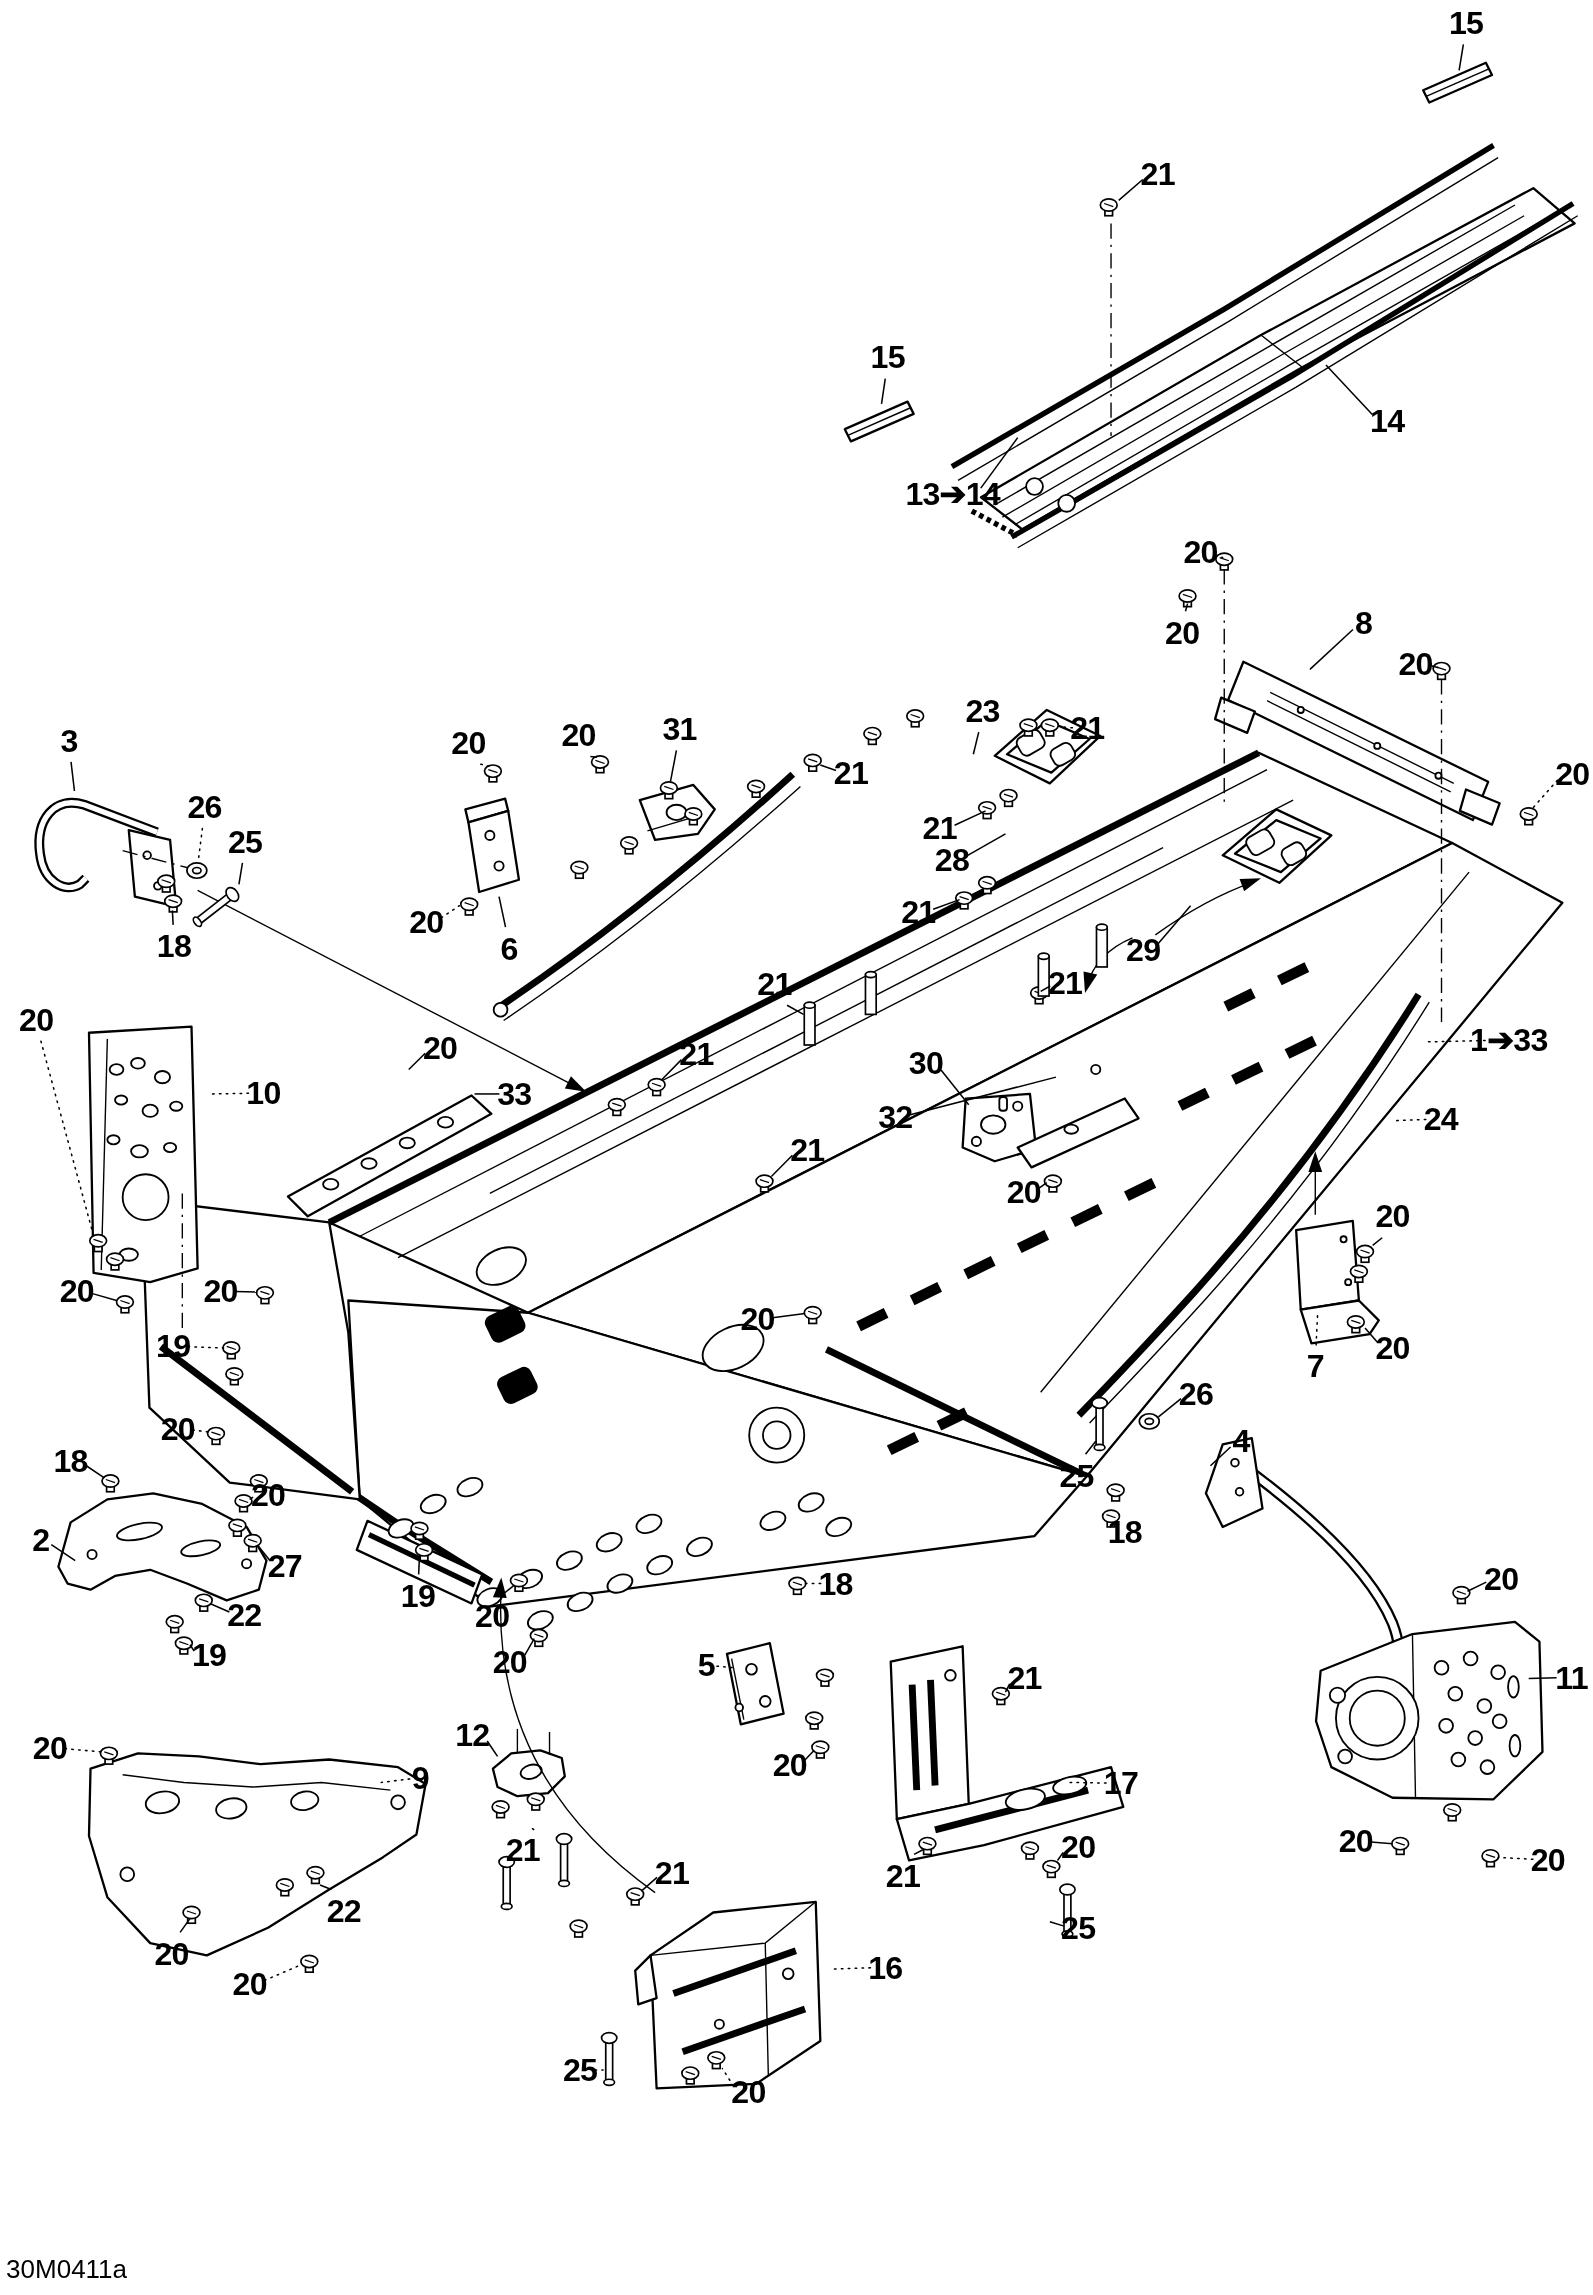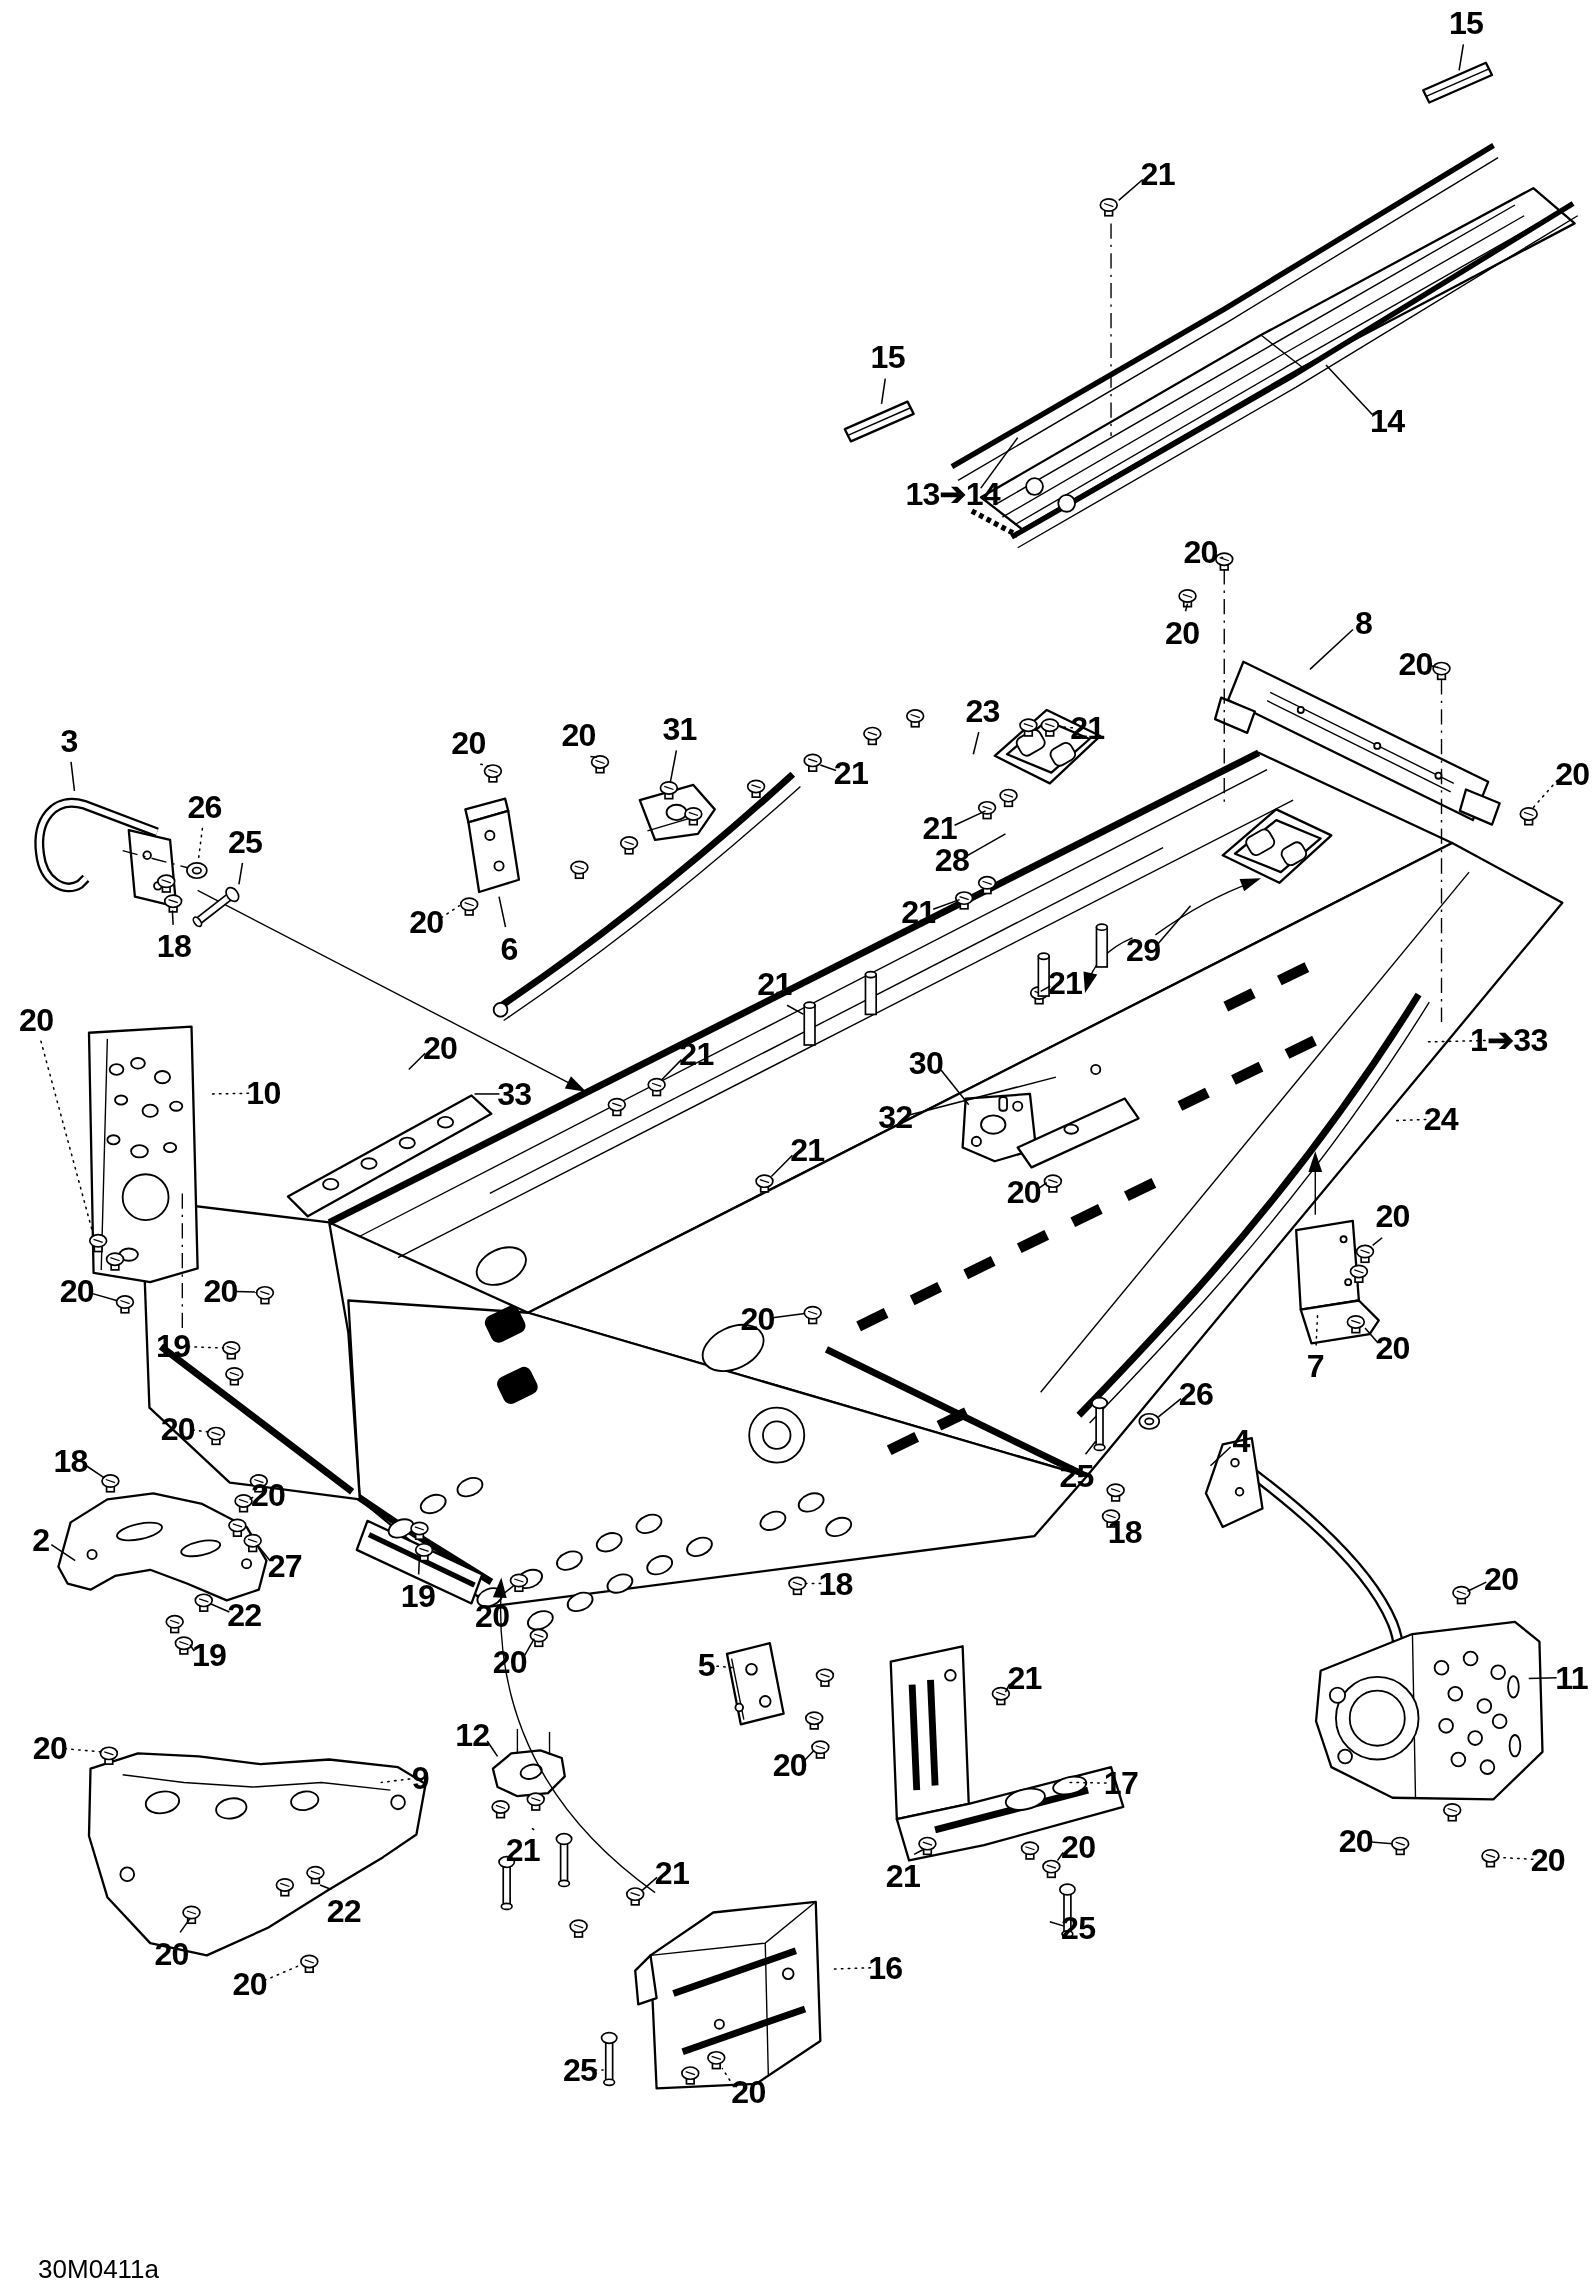--- a/index.html
+++ b/index.html
@@ -1,20 +1,20 @@
 <!DOCTYPE html>
 <html style="font-size:12.2px"><head>
 <meta charset="utf-8">
 <style>
   html,body{margin:0;padding:0;}
   body{width:1594px;height:2295px;background:#ffffff;position:relative;
        font-family:"Liberation Sans", sans-serif; overflow:hidden;}
   #drawing{position:absolute;left:0;top:0;}
   #diagram-code{position:absolute;left:6.1px;top:2254px;font-size:26px;color:#000;
-                letter-spacing:0px;margin-left:32px;}
+                letter-spacing:0px;}
   .part{fill:#ffffff;stroke:#000;stroke-width:3;stroke-linejoin:round;}
   .thin{fill:none;stroke:#000;stroke-width:1.8;}
   .dark{fill:none;stroke:#000;stroke-width:9;stroke-linecap:butt;}
   .dark7{fill:none;stroke:#000;stroke-width:7;}
   .hole{fill:#ffffff;stroke:#000;stroke-width:2.4;}
   .slot{fill:#000;stroke:none;}
   .pad{fill:#000;stroke:none;}
   .dashdot{fill:none;stroke:#000;stroke-width:1.8;stroke-dasharray:20 8 3 8;}
   .construct{fill:none;stroke:#000;stroke-width:1.8;}
   .arrowhead{fill:#000;stroke:none;}

